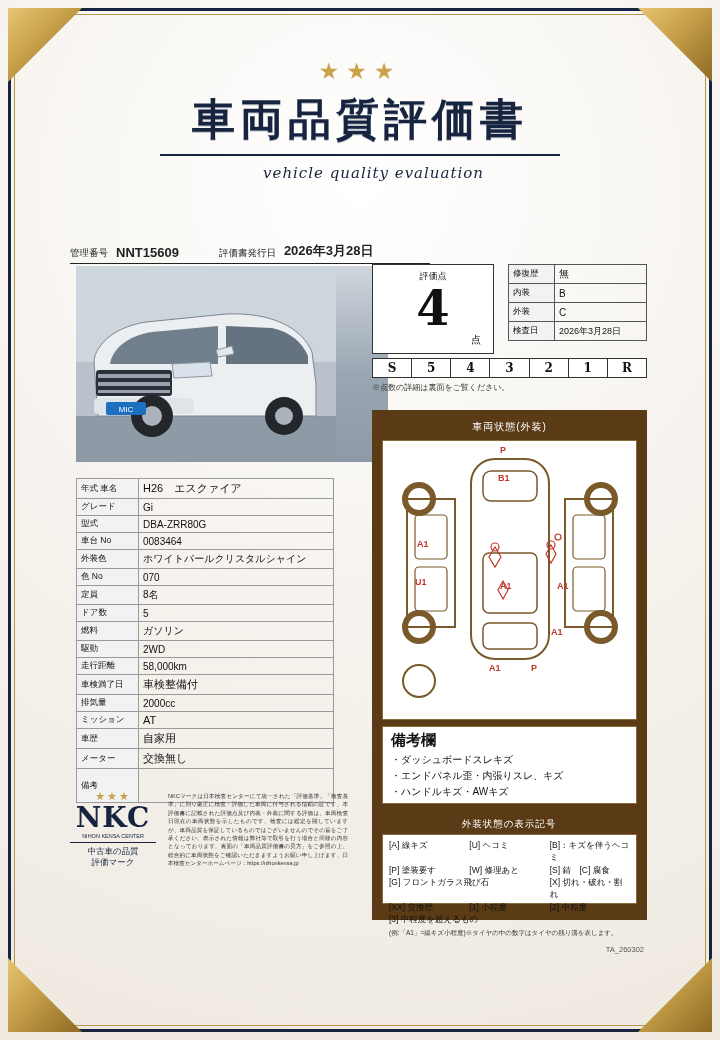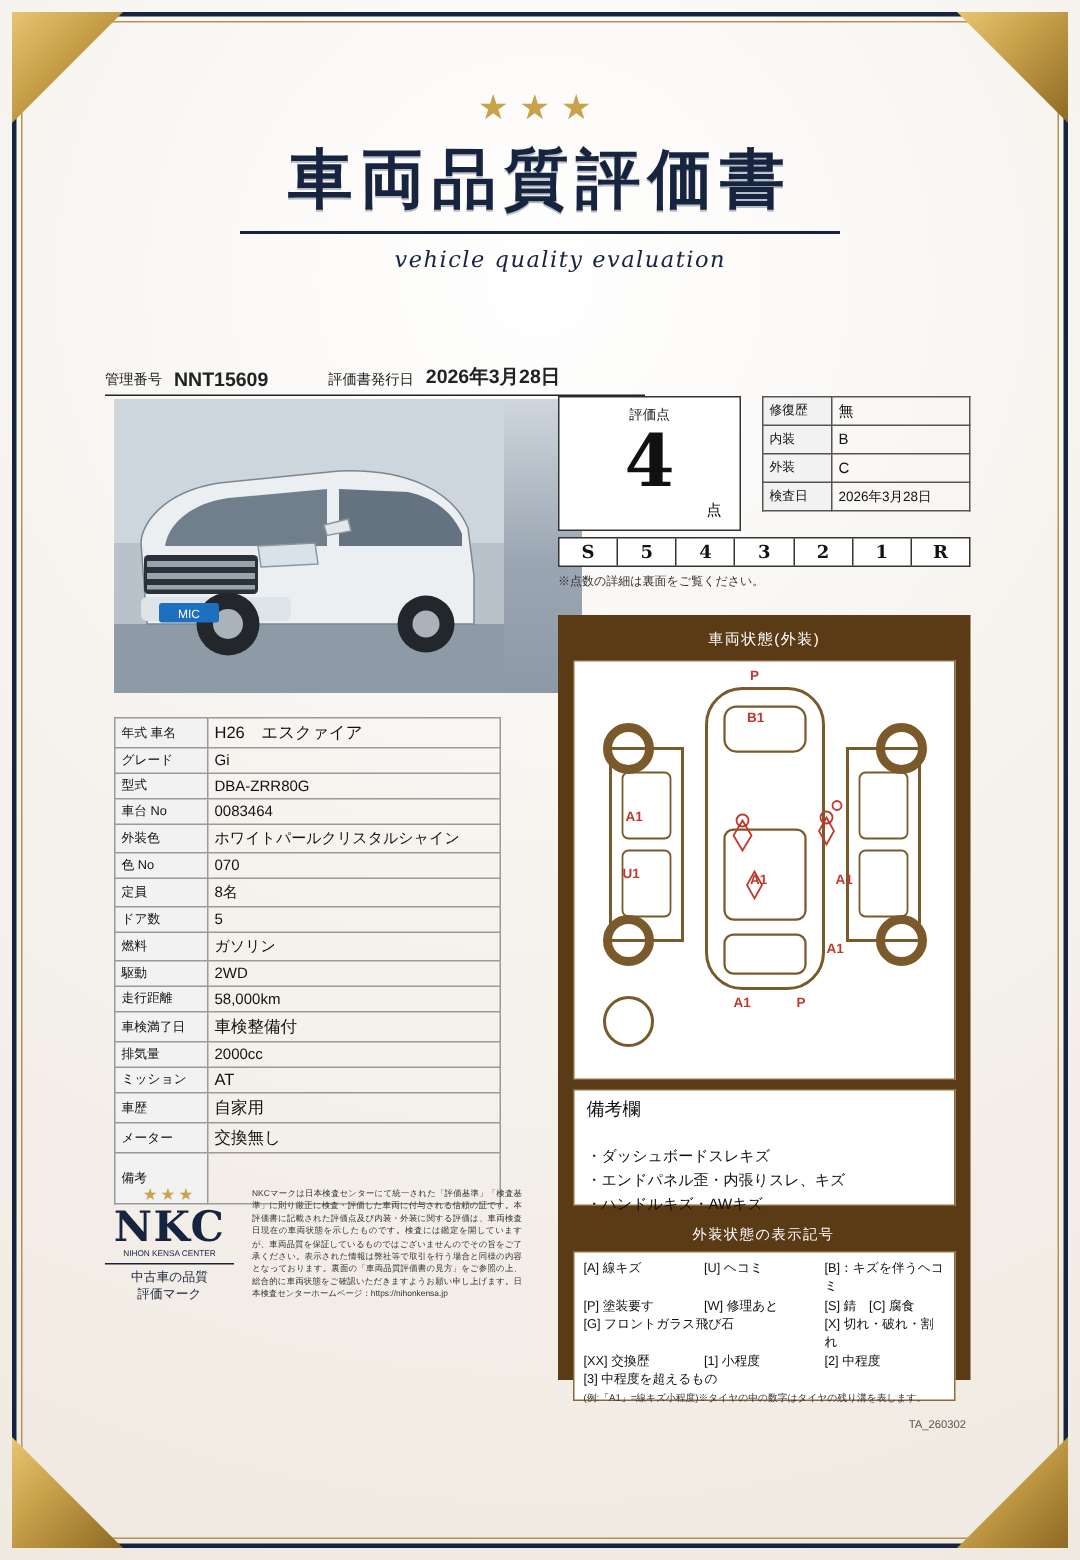--- a/index.html
+++ b/index.html
@@ -135,29 +135,29 @@
     letter-spacing:1px;
   }
   .diagram {
     position:absolute; top:440px; left:382px; width:255px; height:280px;
     background:#fff; border:1px solid #8a6a3a;
   }
   .remarks {
     position:absolute; top:726px; left:382px; width:255px; height:78px;
     background:#fff; border:1px solid #8a6a3a; padding:4px 8px;
   }
-  .remarks-t { font-size:12px; color:#111; margin-bottom:16px; }
+  .remarks-t { font-size:15px; color:#111; margin-bottom:3px;font-weight:bold; }
   .remarks li { font-size:10px; color:#111; list-style:none; margin:2px 0; }
   .legend-head {
     position:absolute; top:816px; left:398px; width:222px; height:15px;
     background:#5b3a16; color:#fff; font-size:9.5px; text-align:center;
     line-height:15px; letter-spacing:1px;
   }
   .legend {
-    position:absolute; top:834px; left:382px; width:255px; height:100px;
+    position:absolute; top:834px; left:382px; width:255px; height:70px;
     background:#fff; border:1px solid #8a6a3a; padding:4px 6px;
     font-size:8.5px; color:#111; line-height:1.45;
   }
   .legend .row { display:flex; }
   .legend .c { flex:1; }
   .legend .note { font-size:6.5px; color:#333; margin-top:3px; }
 
   
   .nkc {
     position:absolute; top:790px; left:70px; width:86px; text-align:center;

